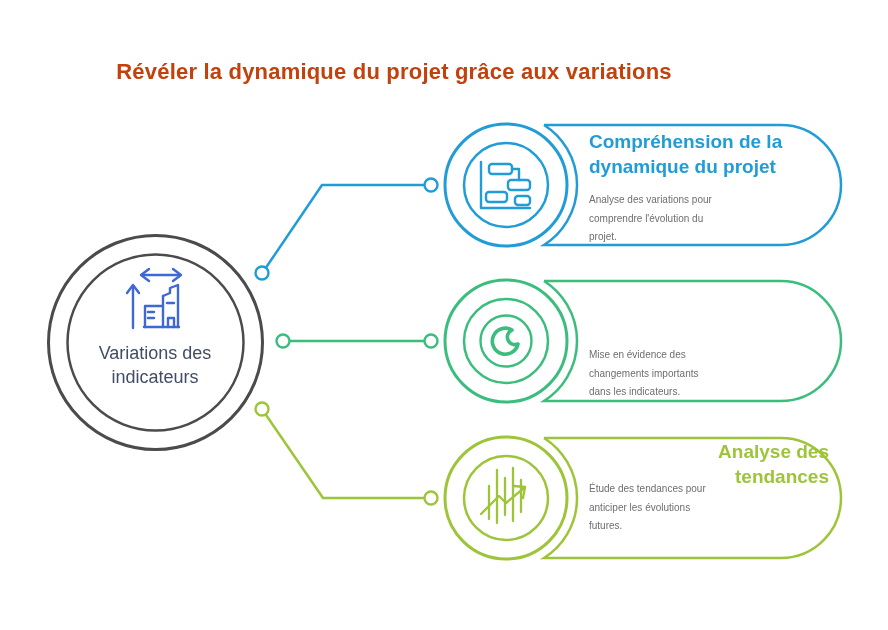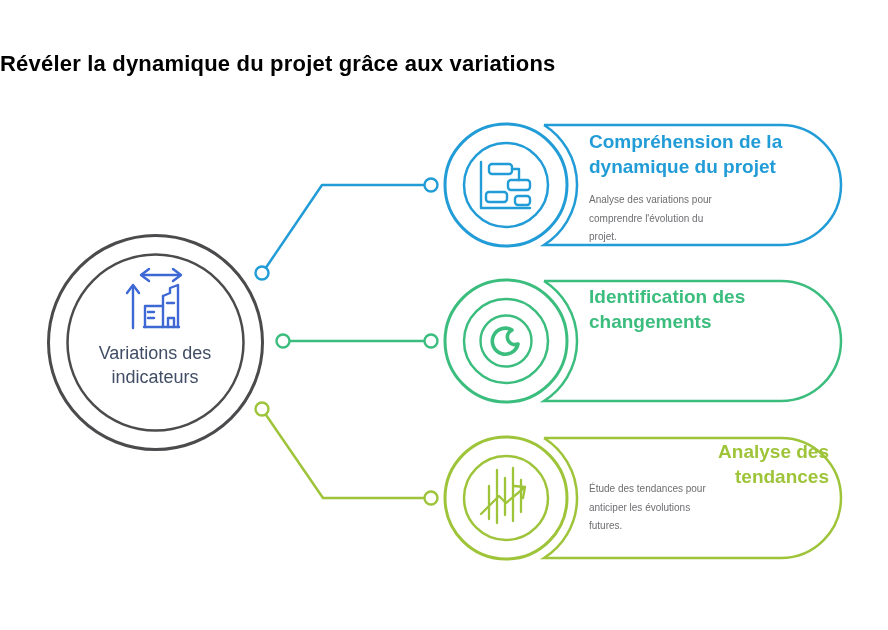--- a/index.html
+++ b/index.html
@@ -1,20 +1,20 @@
 <!DOCTYPE html>
 <html><head>
 <meta charset="utf-8">
 <style>
   html,body{margin:0;padding:0;background:#fff;}
   body{width:888px;height:630px;overflow:hidden;font-family:"Liberation Sans", sans-serif;}
   .stage{position:relative;width:888px;height:630px;background:#ffffff;}
   .stage svg{position:absolute;left:0;top:0;}
-  .page-title{position:absolute;left:0;top:51px;width:772px;margin:0;
-    font-size:22px;font-weight:700;color:#000000;letter-spacing:.2px;}
+  .page-title{position:absolute;left:0;top:51px;width:772px;margin:8px;text-align:center;
+    font-size:22px;font-weight:700;color:#c2410c;letter-spacing:.2px;}
   .pre{white-space:pre-line;}
   .hub-label{position:absolute;left:70px;top:341px;width:170px;text-align:center;
     font-size:18px;line-height:24px;font-weight:400;color:#414D65;}
   .b-title{position:absolute;left:589px;width:240px;font-size:19px;line-height:25px;font-weight:700;}
   .b-desc{position:absolute;left:589px;width:235px;font-size:10px;line-height:18.5px;color:#6D6E71;}
   .t-blue{color:#219CD7;top:129px;}
   .t-green{color:#3BBD7E;top:284px;}
   .t-lime{color:#9EC43A;top:439px;text-align:right;}
   .d1{top:191px;} .d2{top:346px;} .d3{top:480px;}
 </style>
@@ -107,22 +107,23 @@
 
   <div class="hub-label pre">Variations des
 indicateurs</div>
 
   <div class="b-title t-blue pre">Compréhension de la
 dynamique du projet</div>
   <div class="b-desc d1 pre">Analyse des variations pour
 comprendre l'évolution du
 projet.</div>
 
-  <div class="b-title t-green pre">Identification des
-changements</div>
+  <div class="b-desc d2 pre">Mise en évidence des
+changements importants
+dans les indicateurs.</div>
 
   <div class="b-title t-lime pre">Analyse des
 tendances</div>
   <div class="b-desc d3 pre">Étude des tendances pour
 anticiper les évolutions
 futures.</div>
 
 </div>
 
 </body></html>

